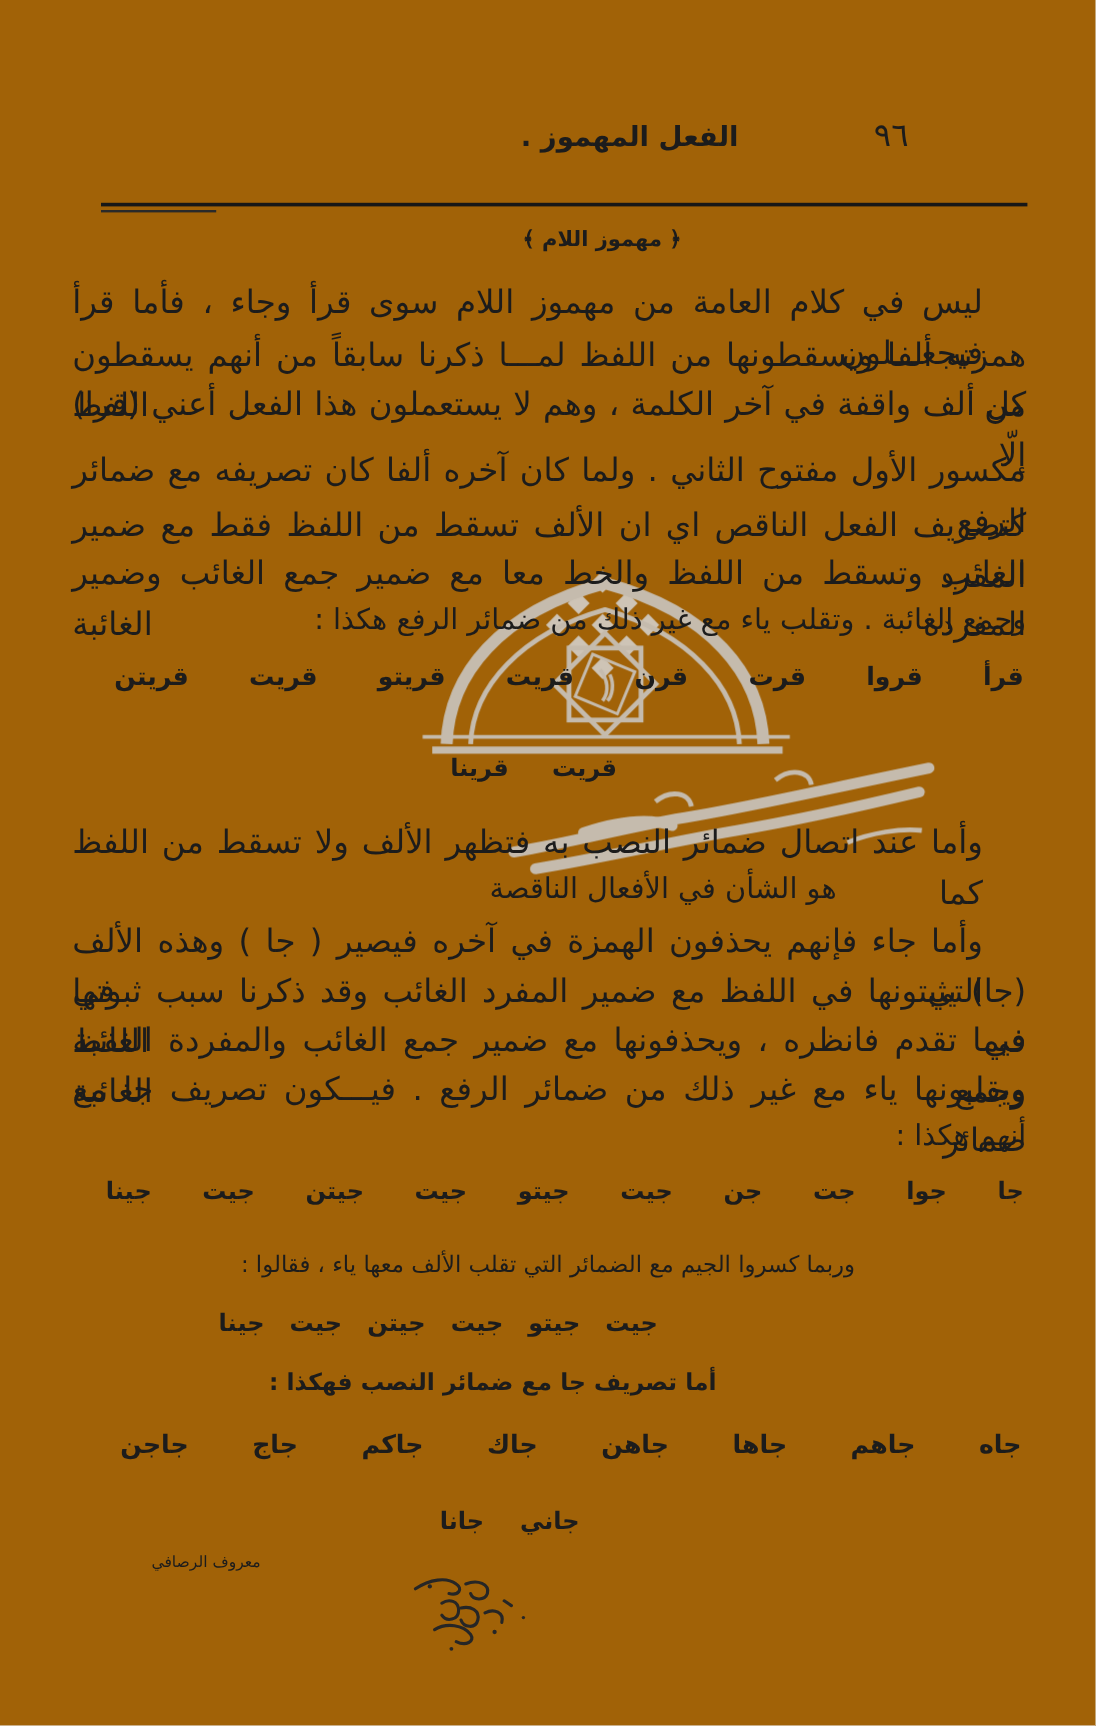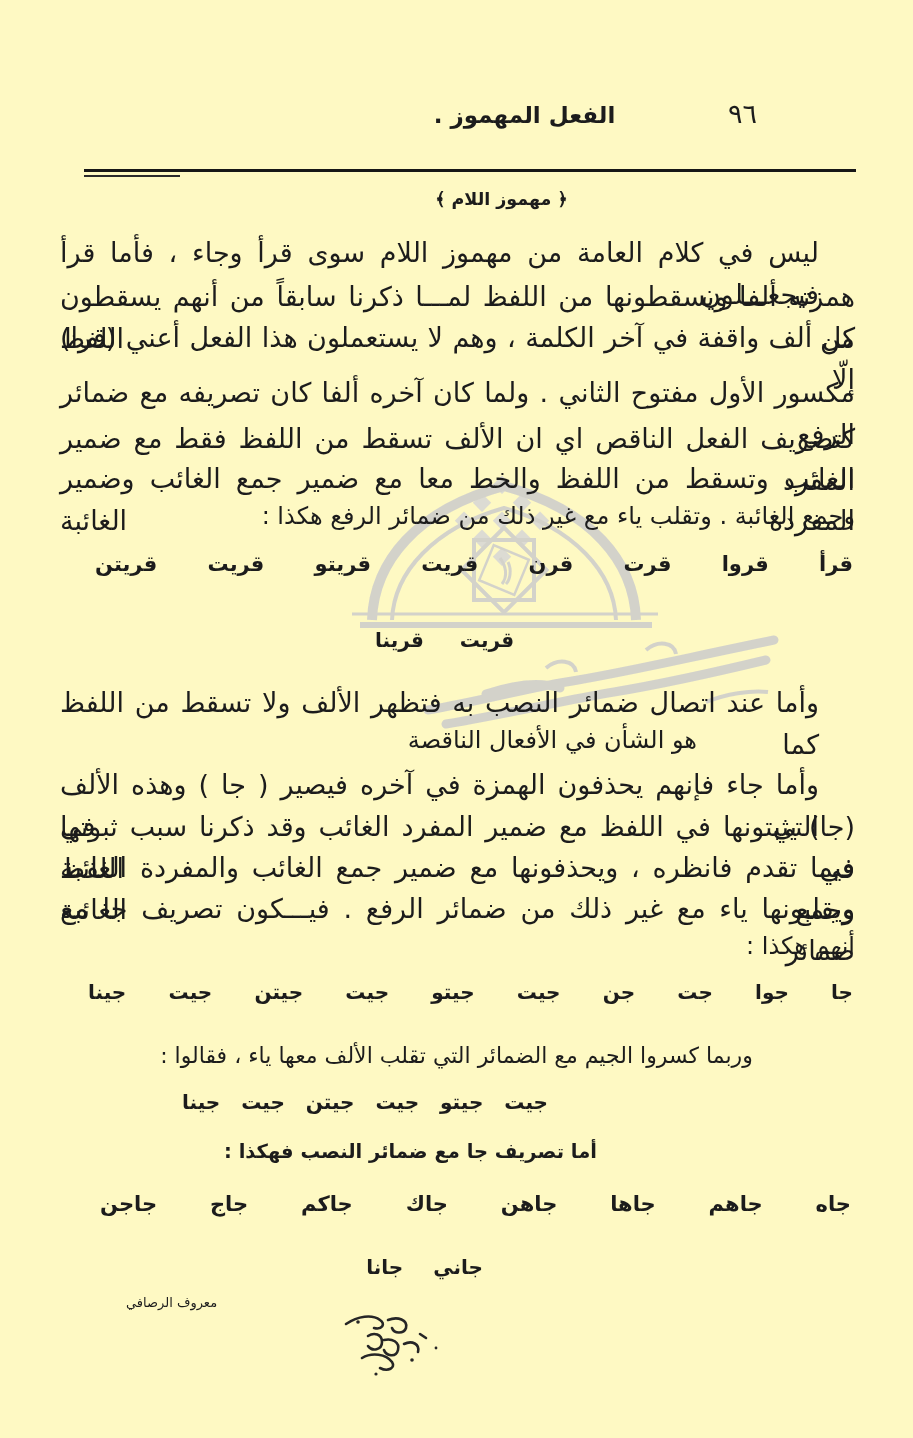--- a/index.html
+++ b/index.html
@@ -1,20 +1,20 @@
 <!DOCTYPE html>
 <html lang="ar" dir="rtl"><head>
 <meta charset="utf-8">
 <style>
   html,body{margin:0;padding:0;background:#e8e8e8;}
   .page{
     position:relative;
     width:913px;height:1438px;
     margin:0 auto;
-    background:#fef9c3;
+    background:#a16207;
     font-family:"DejaVu Sans", sans-serif;
     color:#1c1c1c;
     direction:rtl;
     overflow:hidden;
   }
   .abs{position:absolute;}
   .header-title{
     top:102px;left:0;right:0;
     text-align:center;
     font-size:23px;font-weight:700;
@@ -58,21 +58,21 @@
     z-index:2;
   }
   .center-pair{
     left:0;right:0;display:flex;justify-content:center;
     direction:rtl;
     font-size:20px;font-weight:700;
     z-index:2;
   }
   .center-line{
     left:0;right:0;text-align:center;
-    font-size:22px;
+    font-size:19px;
     z-index:2;
   }
   .signature{
     top:1295px;left:126px;
     font-size:13px;
     z-index:2;
   }
   .wm{z-index:1;}
   svg{display:block;}
 </style>

